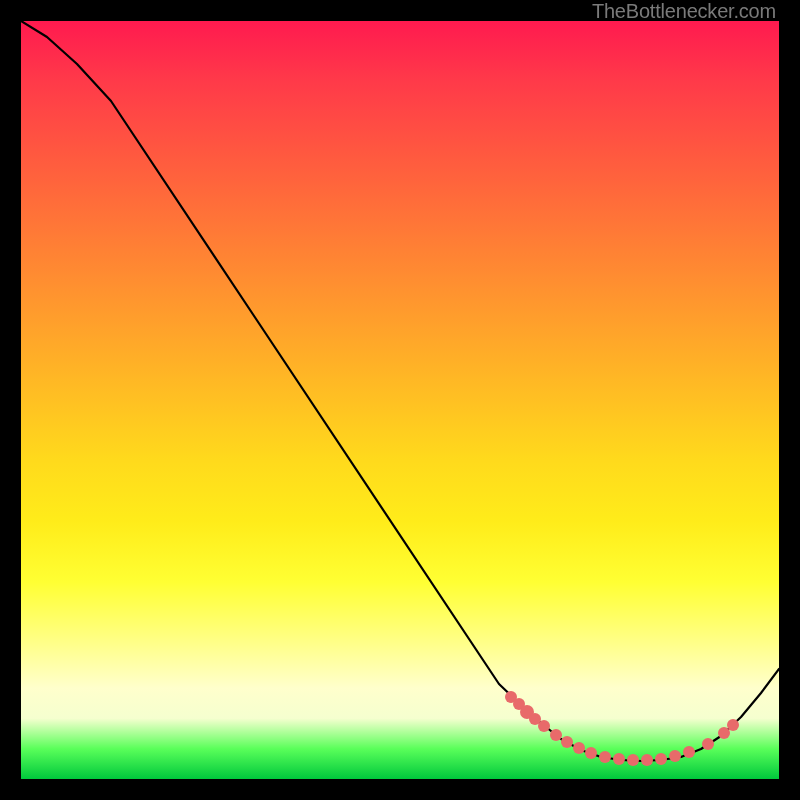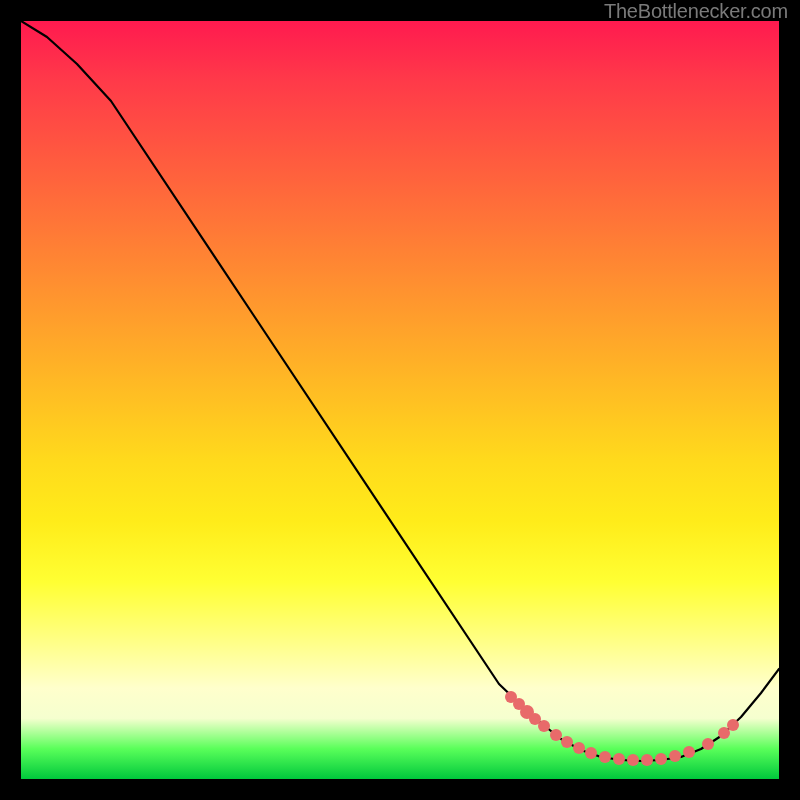--- a/index.html
+++ b/index.html
@@ -38,21 +38,21 @@
       #ffff88 82%,
       #ffffcc 88%,
       #f5ffcf 92%,
       #5aff5a 96%,
       #00c83c 100%
     );
   }
   .attribution {
     position: absolute;
     top: 0px;
-    right: 12px;
+    right: 24px;
     color: #7a7a7a;
     font-size: 20px;
     font-weight: 400;
     letter-spacing: -0.2px;
   }
   svg.curve {
     position: absolute;
     left: 0;
     top: 0;
     width: 758px;

